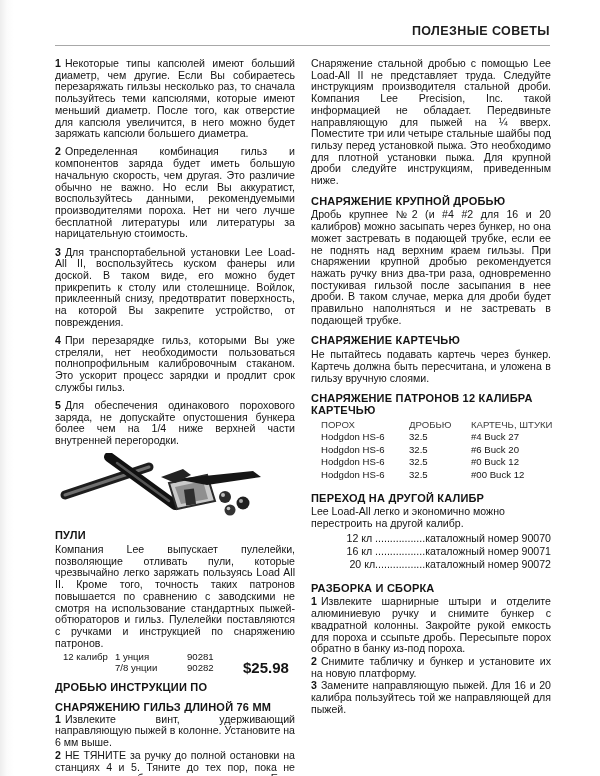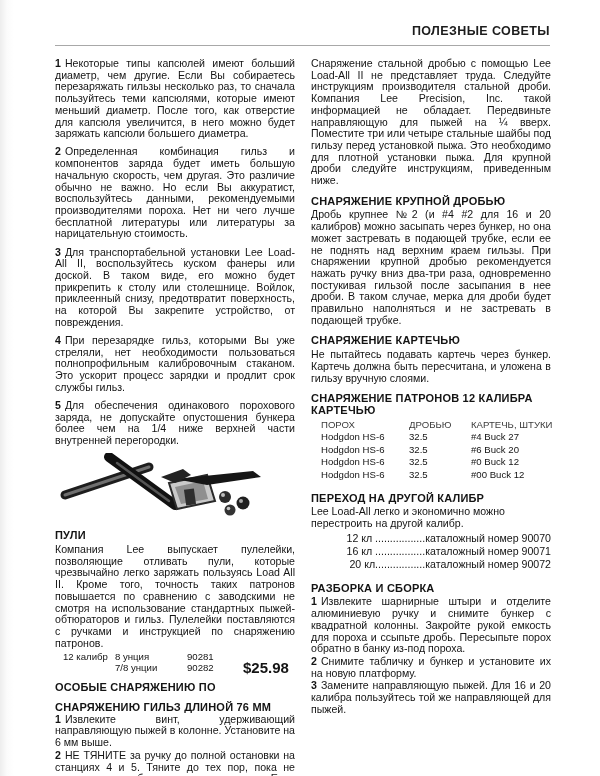--- a/index.html
+++ b/index.html
@@ -116,30 +116,30 @@
           <circle cx="173" cy="57" r="5.5" fill="#333333"></circle>
           <circle cx="171.5" cy="55.5" r="1.8" fill="#c4c4c4"></circle>
         </svg>
       </figure>
 
       <div class="sec-heading">ПУЛИ</div>
       <p class="body-par">Компания Lee выпускает пулелейки, позволяющие отливать пули, которые чрезвычайно легко заряжать пользуясь Load All II. Кроме того, точность таких патронов повышается по сравнению с заводскими не смотря на использование стандартных пыжей-обтюраторов и гильз. Пулелейки поставляются с ручками и инструкцией по снаряжению патронов.</p>
 
       <div class="price-grid">
         <span class="cell">12 калибр</span>
-        <span class="cell">8 унция</span>
+        <span class="cell">1 унция</span>
         <span class="cell">90281</span>
         <span class="cell"></span>
         <span class="cell"></span>
         <span class="cell">7/8 унции</span>
         <span class="cell">90282</span>
         <span class="cell price">$25.98</span>
       </div>
 
-      <div class="sec-heading tight">ОСОБЫЕ СНАРЯЖЕНИЮ ПО</div>
+      <div class="sec-heading tight">ДРОБЬЮ ИНСТРУКЦИИ ПО</div>
       <div class="sec-heading tight" style="margin-top:8px">СНАРЯЖЕНИЮ ГИЛЬЗ ДЛИНОЙ 76 ММ</div>
       <div class="asm">
         <p><span class="num">1</span><span>Извлеките винт, удерживающий направляющую пыжей в колонне. Установите на 6 мм выше.</span></p>
         <p><span class="num">2</span><span>НЕ ТЯНИТЕ за ручку до полной остановки на станциях 4 и 5. Тяните до тех пор, пока не почувствуете небольшое сопротивление. Если Вы не уверены, какое давление прикладывать,</span></p>
       </div>
     </div>
 
     <div class="col">
 
       <p class="body-par">Снаряжение стальной дробью с помощью Lee Load-All II не представляет труда. Следуйте инструкциям производителя стальной дроби. Компания Lee Precision, Inc. такой информацией не обладает. Передвиньте направляющую для пыжей на ¼ вверх. Поместите три или четыре стальные шайбы под гильзу перед установкой пыжа. Это необходимо для плотной установки пыжа. Для крупной дроби следуйте инструкциям, приведенным ниже.</p>

